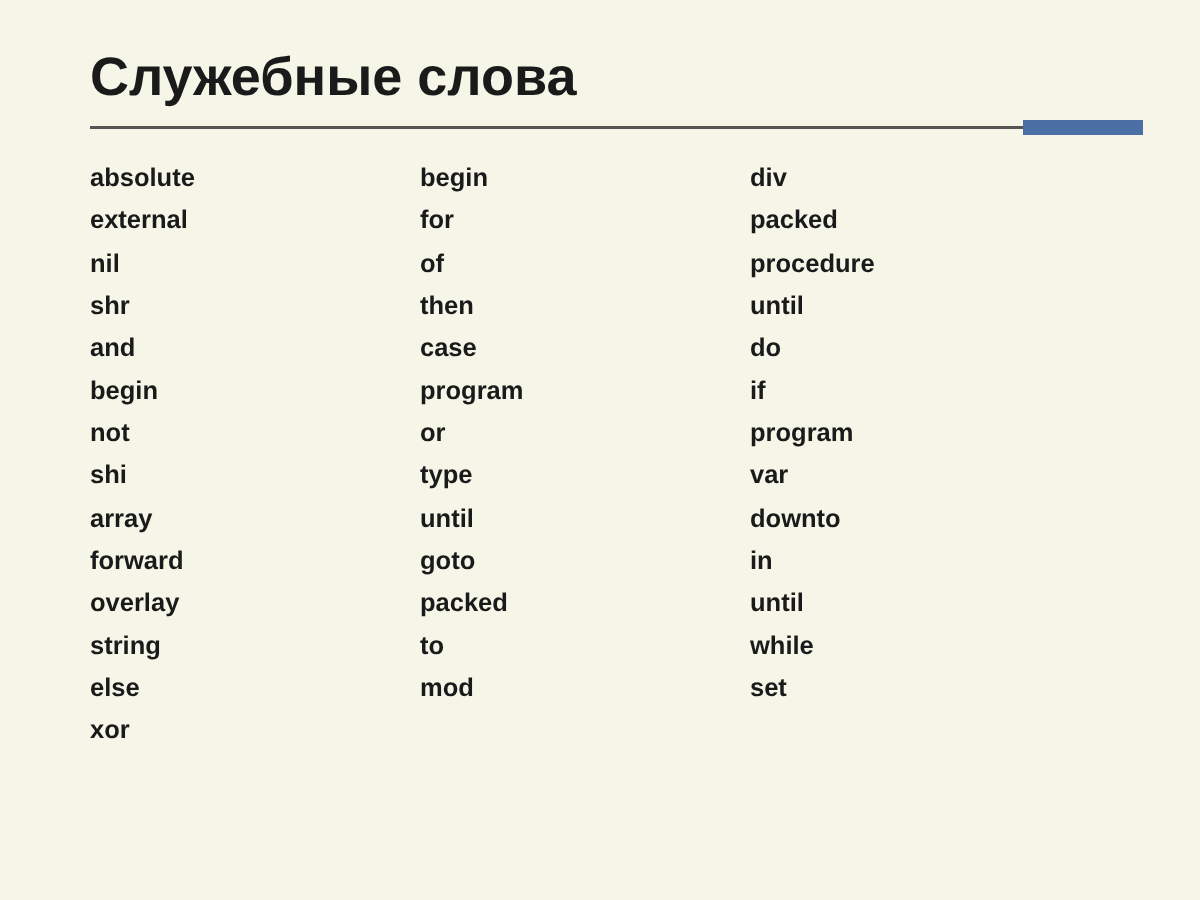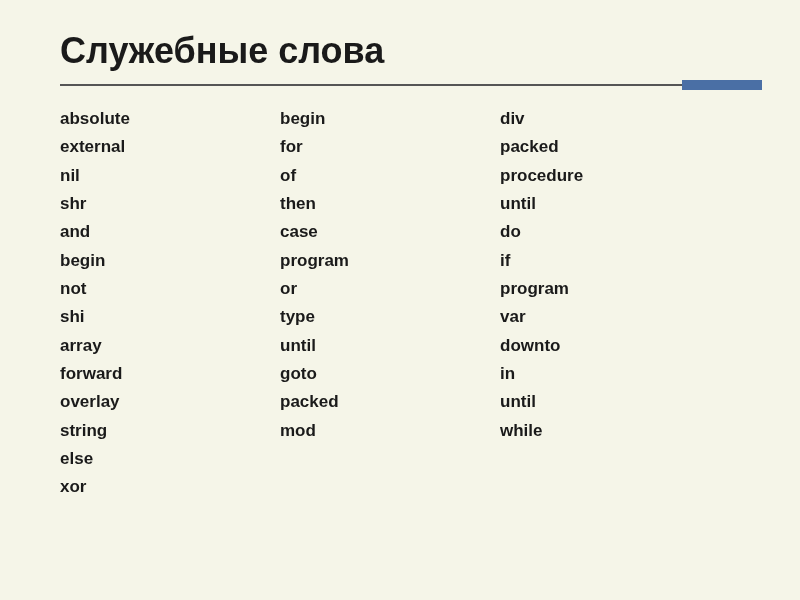--- a/index.html
+++ b/index.html
@@ -104,31 +104,33 @@
         <span class="keyword">for</span>
         <span class="keyword">of</span>
         <span class="keyword">then</span>
         <span class="keyword">case</span>
         <span class="keyword">program</span>
         <span class="keyword">or</span>
         <span class="keyword">type</span>
         <span class="keyword">until</span>
         <span class="keyword">goto</span>
         <span class="keyword">packed</span>
+        <span class="keyword">to</span>
         <span class="keyword">mod</span>
       </div>
 
     <div class="column" id="col3">
         <span class="keyword">div</span>
         <span class="keyword">packed</span>
         <span class="keyword">procedure</span>
         <span class="keyword">until</span>
         <span class="keyword">do</span>
         <span class="keyword">if</span>
         <span class="keyword">program</span>
         <span class="keyword">var</span>
         <span class="keyword">downto</span>
         <span class="keyword">in</span>
         <span class="keyword">until</span>
         <span class="keyword">while</span>
+        <span class="keyword">set</span>
       </div>
   </div>
 </div>
 
 </body></html>

